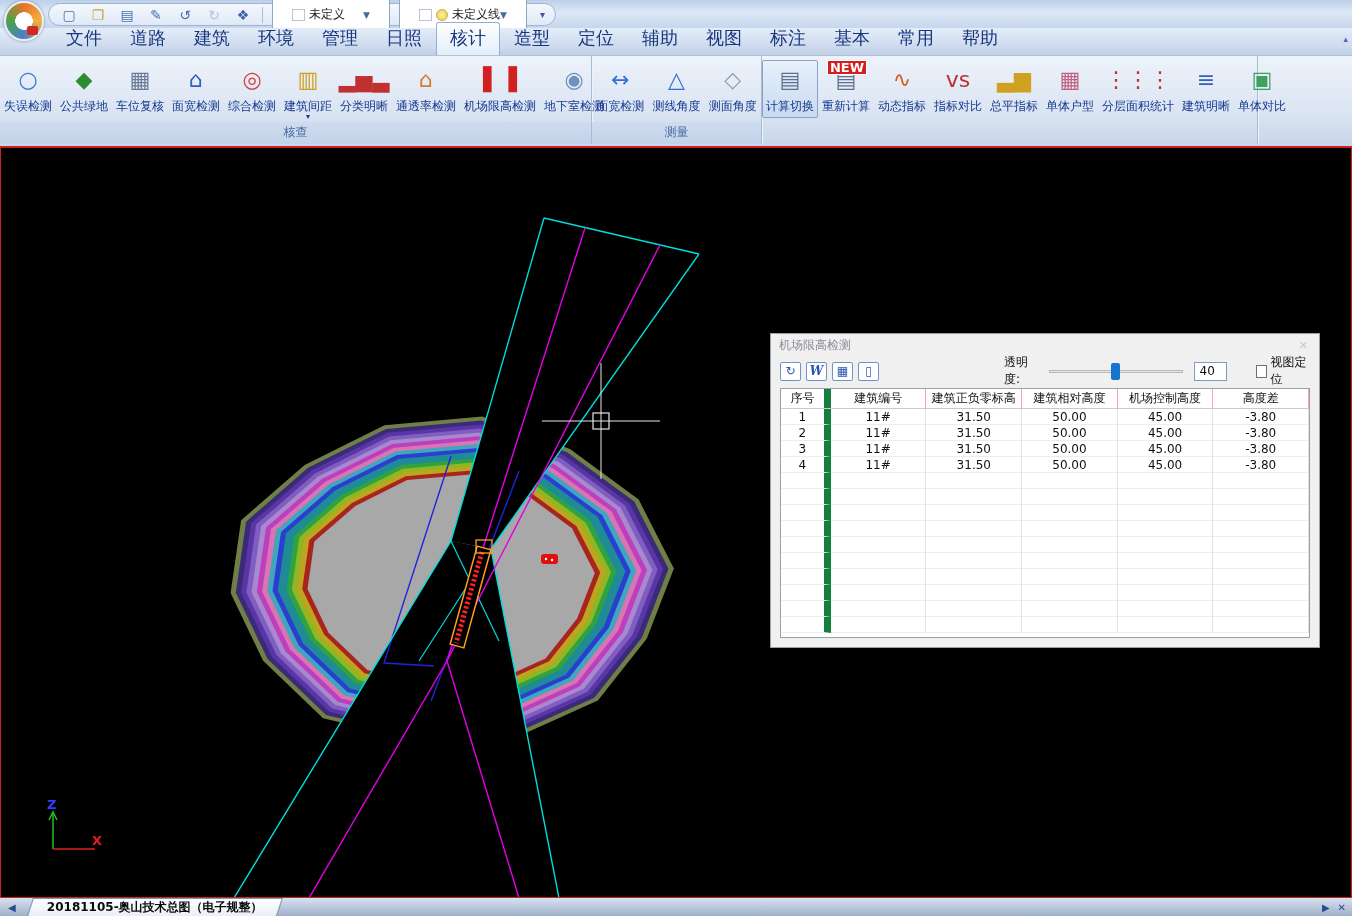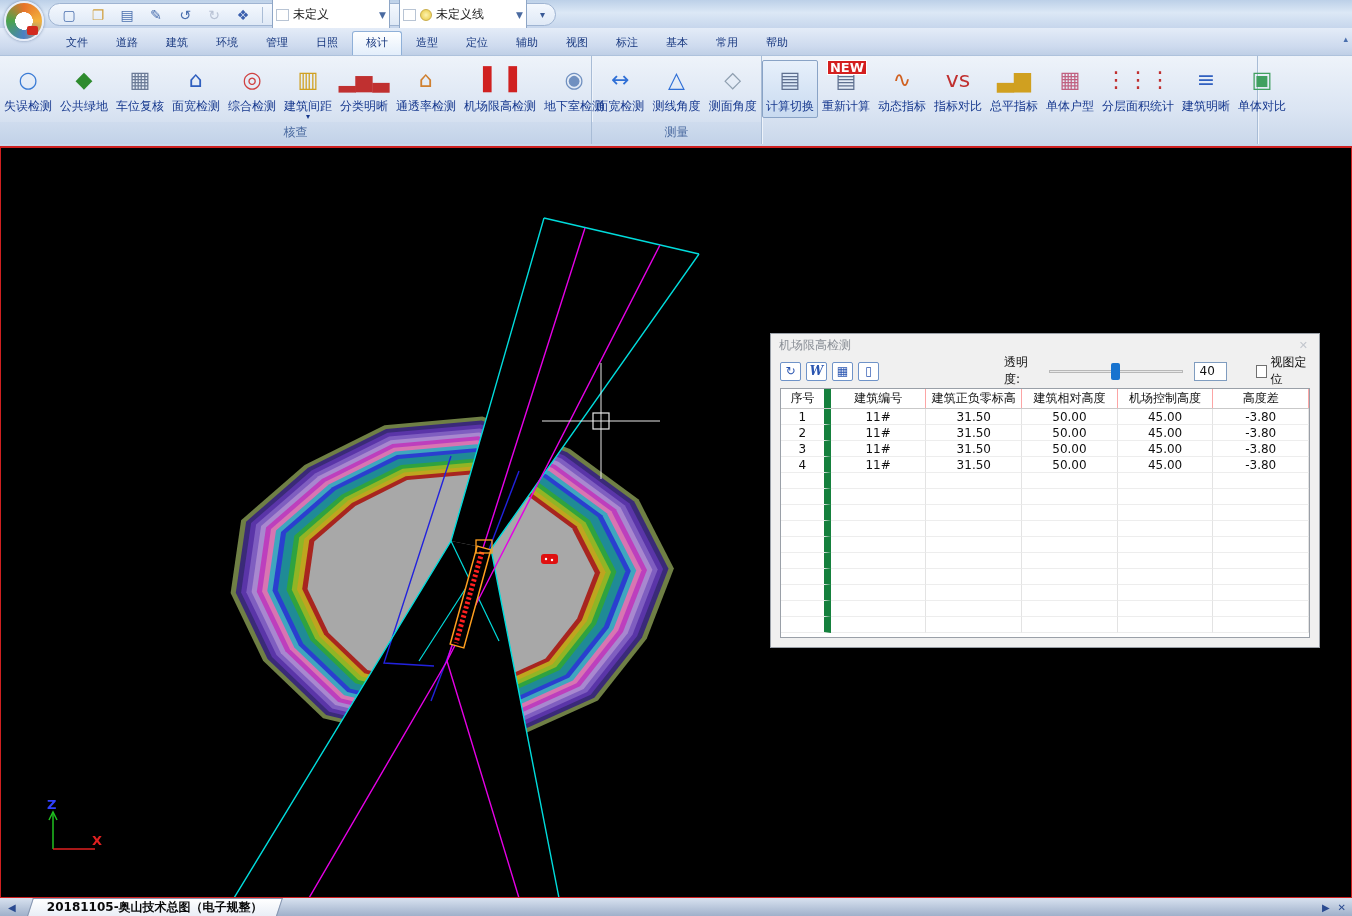--- a/index.html
+++ b/index.html
@@ -15,31 +15,31 @@
     border:2px solid #e8eef8; box-shadow:0 0 3px rgba(40,70,120,.55); z-index:5; }
   .logo::after { content:""; position:absolute; right:4px; bottom:4px; width:11px; height:9px;
     background:#d22a1e; border-radius:2px; }
   .qpill { position:absolute; left:48px; top:3px; height:23px; display:flex; align-items:center;
     padding:0 10px; background:linear-gradient(#f4f8fe,#dfe9f6); border:1px solid #9fb4d2;
     border-radius:12px; gap:9px; }
   .qbtn { width:20px; height:18px; display:flex; align-items:center; justify-content:center;
     font-size:14px; cursor:default; }
   .qsep { width:1px; height:16px; background:#aabdd6; }
   .qdrop { display:flex; align-items:center; height:31px; background:#fff; border:1px solid #8ea6c6;
-    padding:0 3px; font-size:12px; color:#222; }
+    padding:0 19px; font-size:12px; color:#222; }
   .qdrop .swatch { width:13px; height:12px; background:#ffffff; border:1px solid #b8c4d4; margin-right:4px; }
   .qdrop .bulb { width:12px; height:12px; border-radius:50%; background:radial-gradient(#fdf3b0,#e8c83c); border:1px solid #c9ad4a; margin-right:4px; }
   .qdrop .arr { margin-left:14px; font-size:9px; color:#4a6aa0; }
   .qoverflow { font-size:10px; color:#3a5a96; margin-left:4px; }
 
   
   .menubar { position:absolute; left:0; top:28px; width:1352px; height:27px;
     background:linear-gradient(#e4ecf8,#cddaee 70%,#bfcfe6); display:flex; align-items:flex-end; }
   .menutabs { display:flex; margin-left:52px; }
-  .mtab { padding:4px 14px 5px; font-size:11px; color:#17377f; cursor:default; white-space:nowrap; }
+  .mtab { padding:4px 14px 5px; font-size:18px; color:#17377f; cursor:default; white-space:nowrap; }
   .mtab.active { background:linear-gradient(#ffffff,#e3eefb); border:1px solid #8fb0d8; border-bottom:none;
     border-radius:3px 3px 0 0; padding:3px 13px 5px; }
   .ribbon-min { position:absolute; right:4px; top:34px; font-size:9px; color:#4a6fae; }
 
   
   .ribbon { position:absolute; left:0; top:55px; width:1352px; height:90px;
     background:linear-gradient(#eef3fa,#dbe5f3 60%,#c9d7ea); border-top:1px solid #aec2dc;
     display:flex; }
   .rgroup { position:relative; height:88px; border-right:1px solid #a8bcd6; box-shadow:1px 0 0 #eef3fa;
     display:flex; flex-direction:column; }

